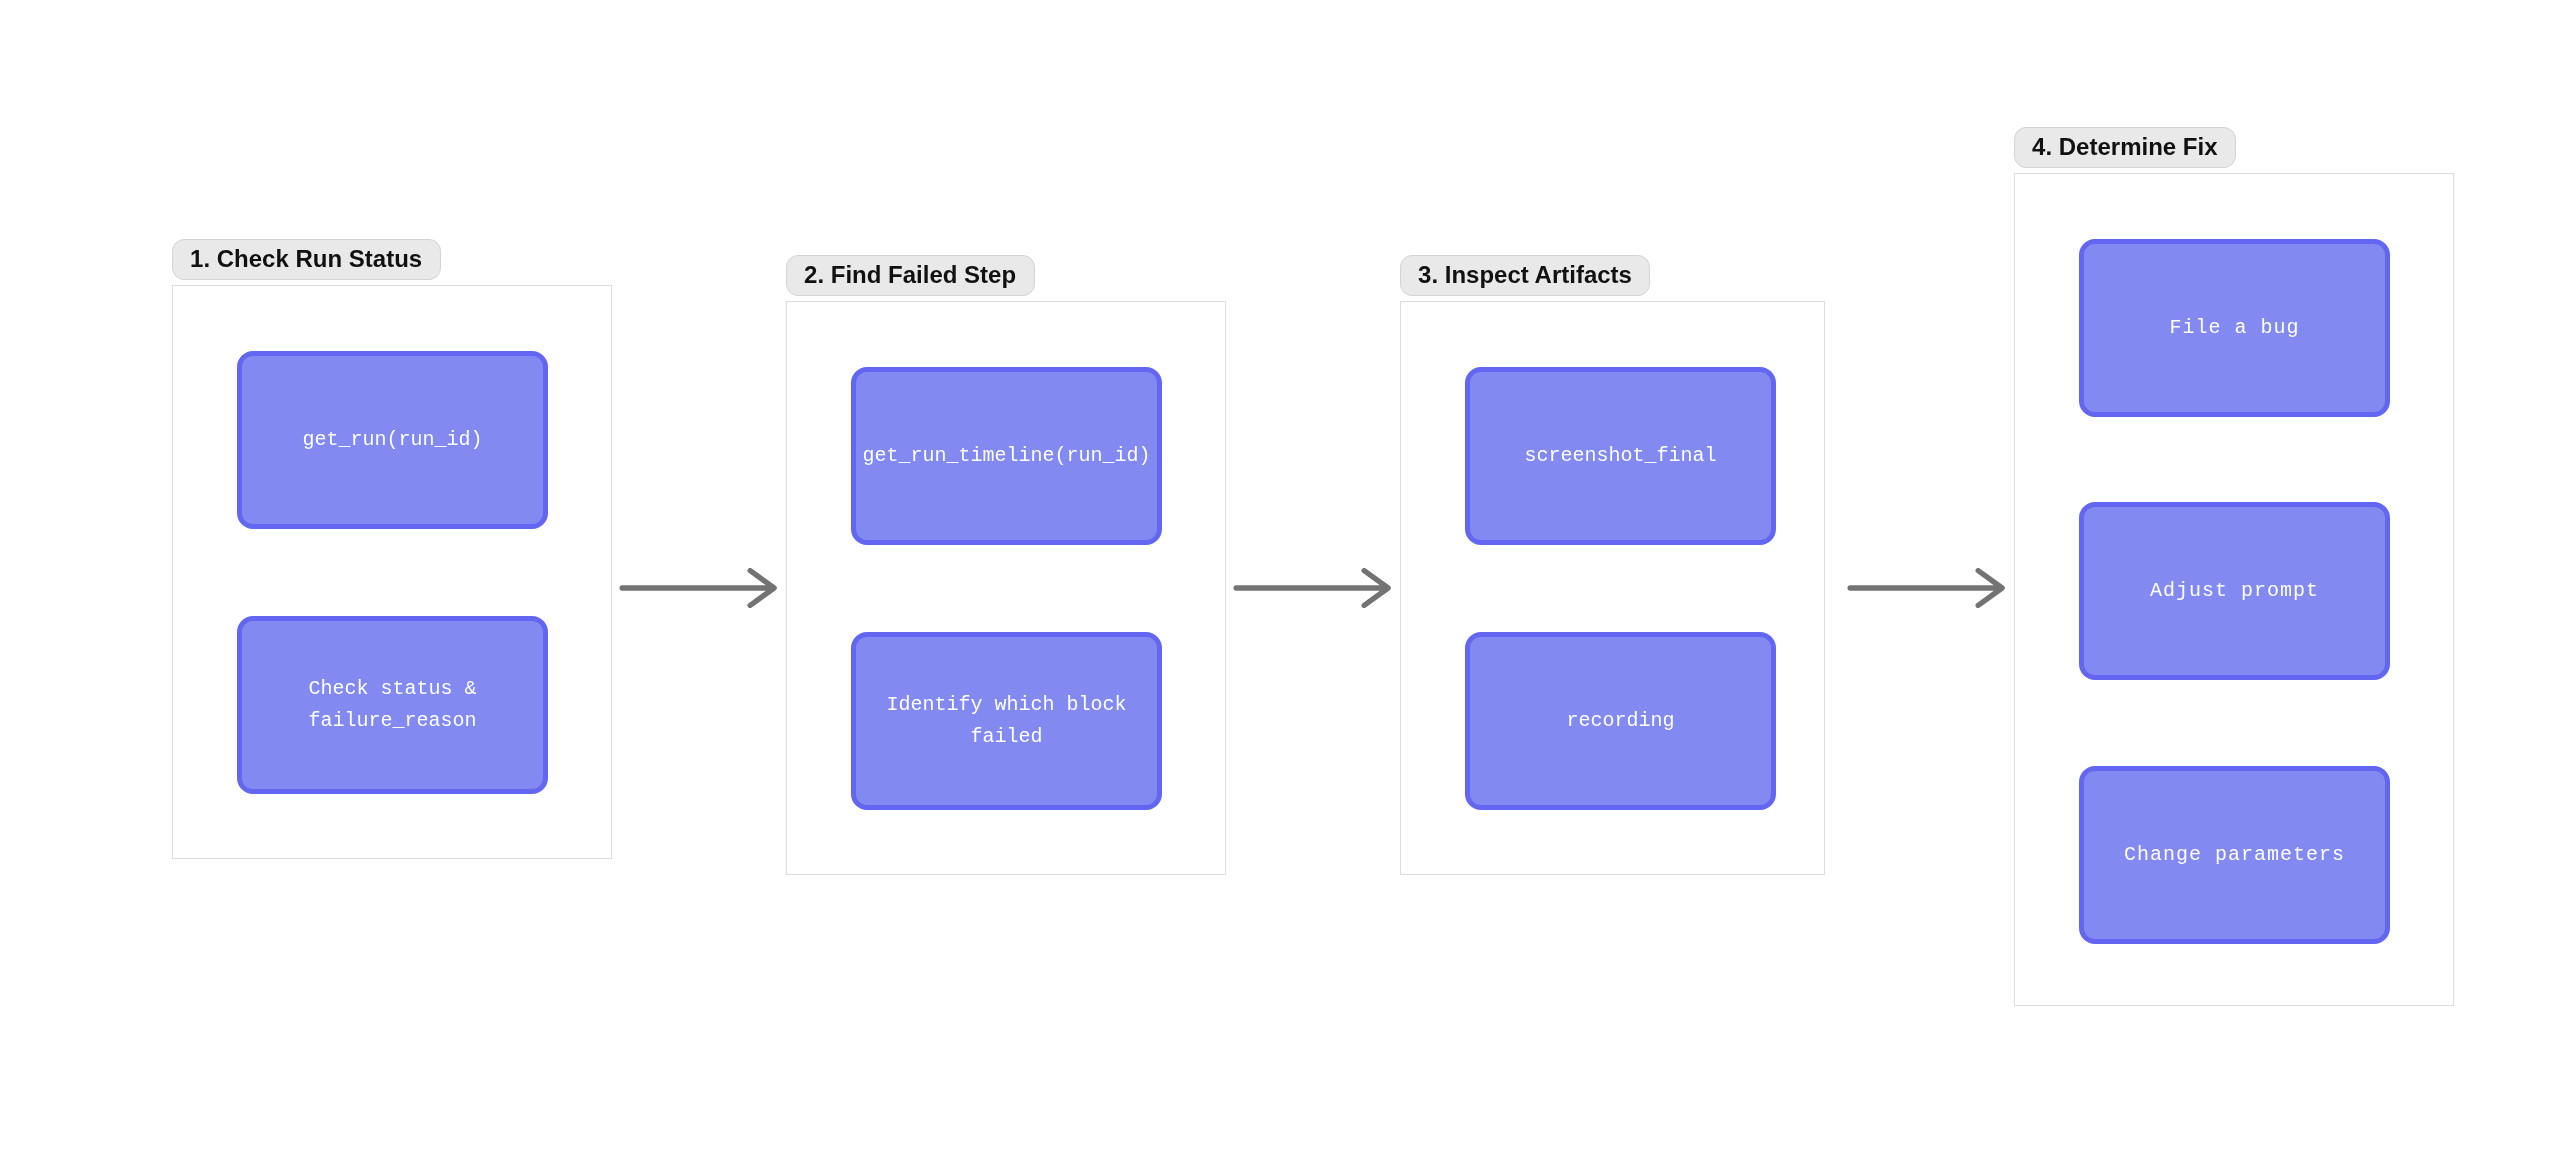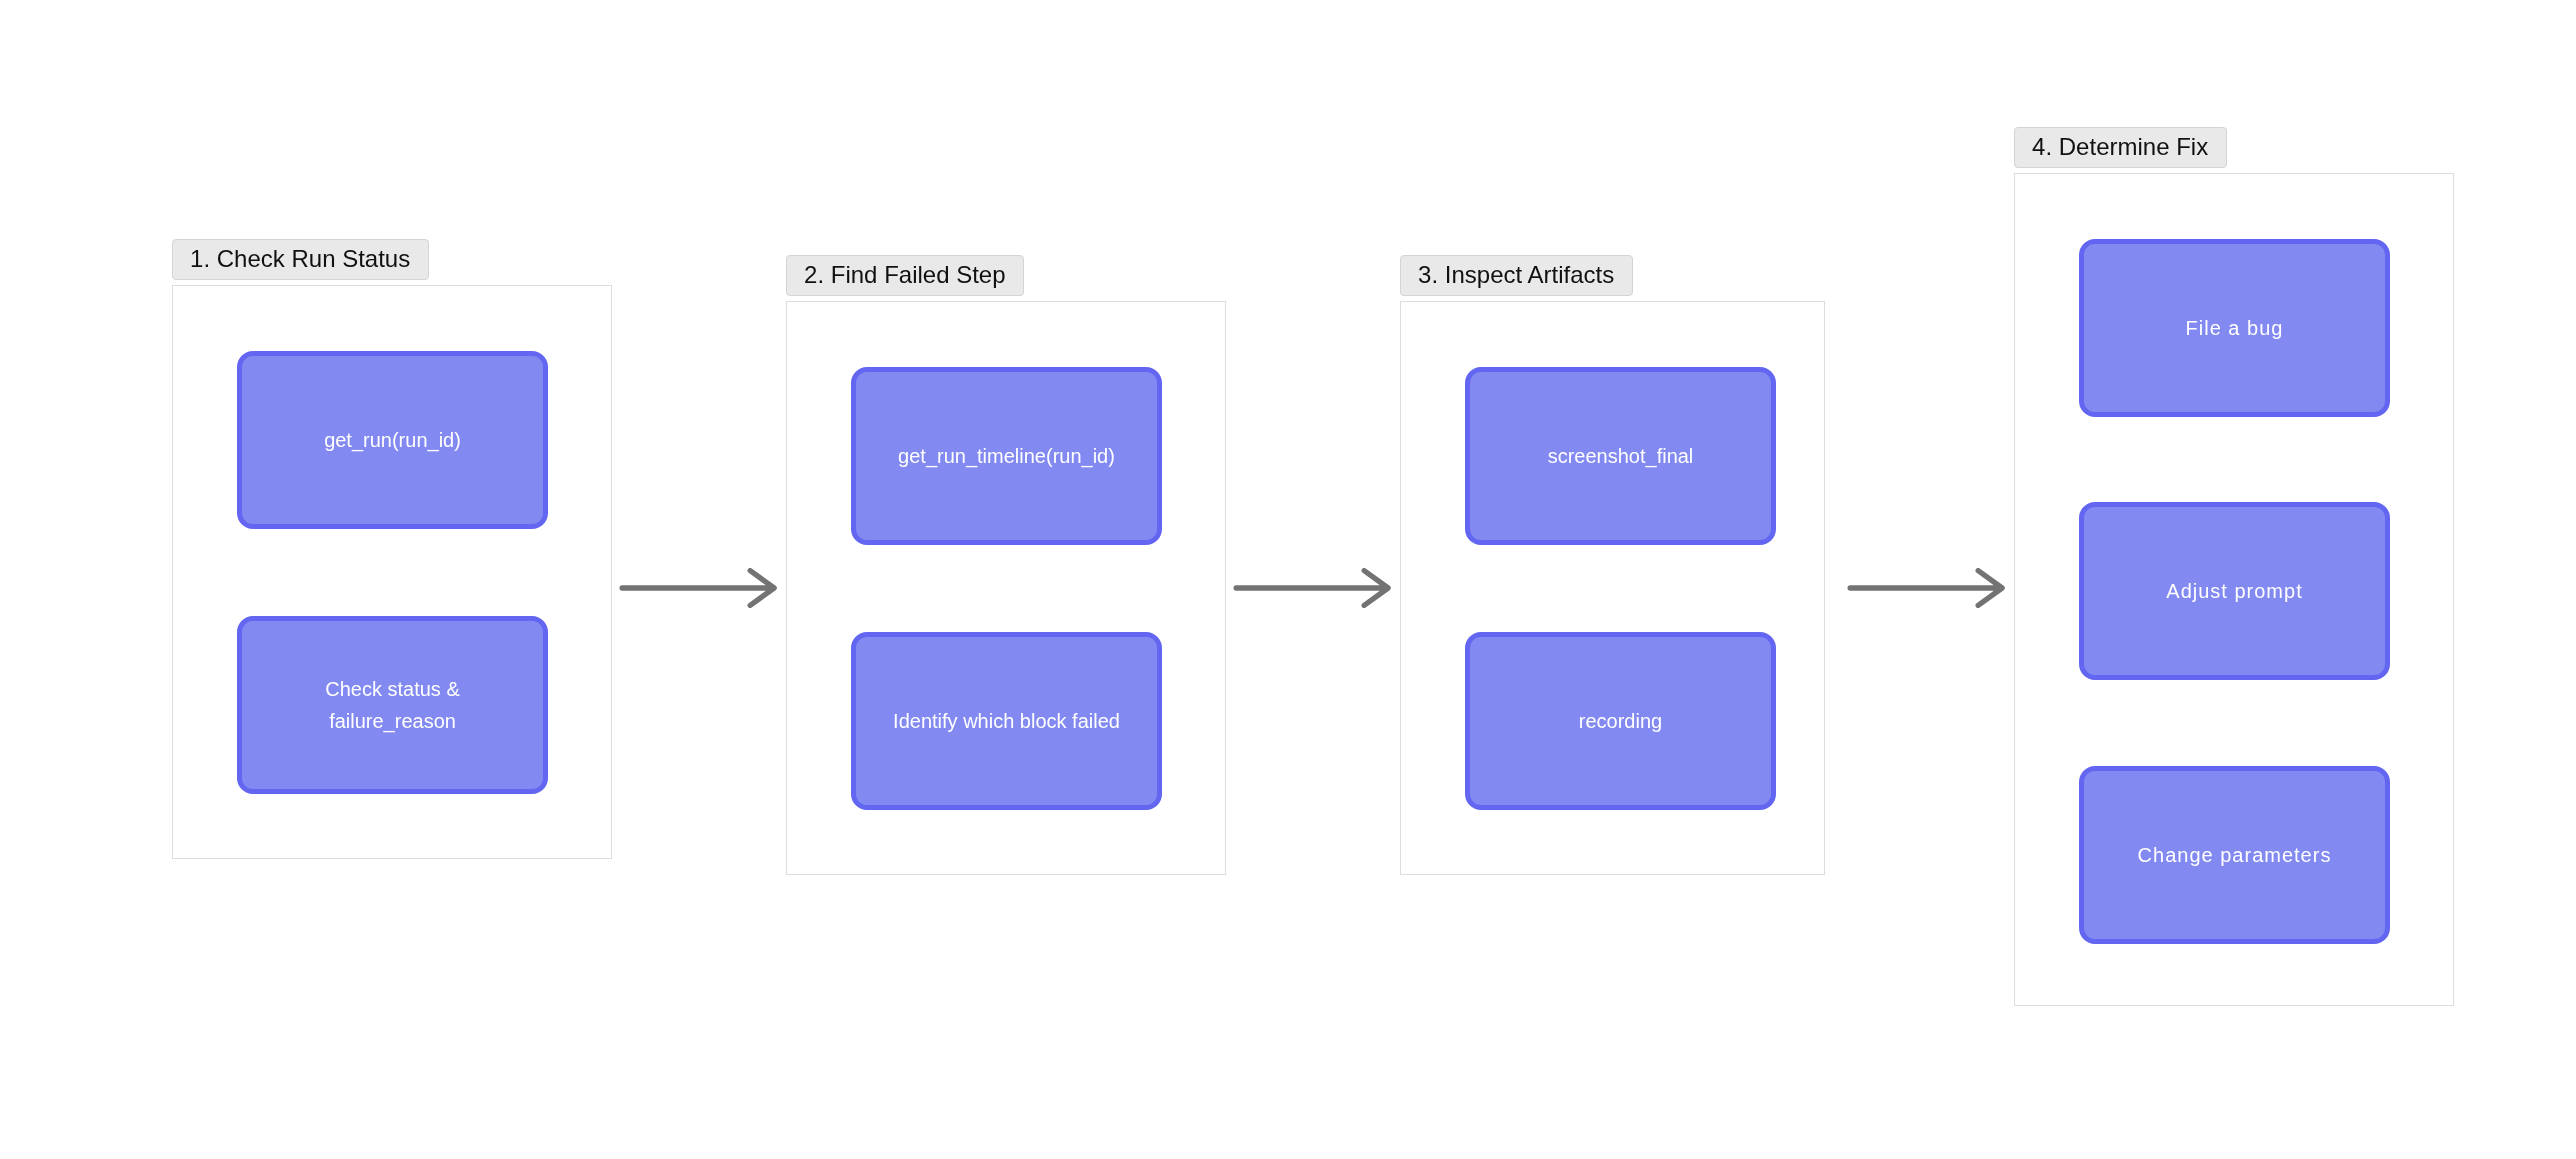--- a/index.html
+++ b/index.html
@@ -11,37 +11,38 @@
   .section{
     position:absolute;
     background:var(--section_bg,#ffffff);
     border:1.3px solid var(--section_border,#dddddd);
     box-sizing:border-box;
   }
   .badge{
     position:absolute;top:-47px;left:-1.3px;
     background:var(--badge_bg,#e9e9e9);
     border:1.3px solid var(--badge_border,#d4d4d4);
-    border-radius:4px;
+    border-radius:12px;
     padding:5.4px 17.4px;
-    font-size:24px;font-weight:400;
+    font-size:24px;font-weight:700;
     color:var(--badge_text,#111111);
     white-space:nowrap;
   }
   .node{
     position:absolute;left:64px;width:311px;height:178px;
     box-sizing:border-box;
     background:var(--node_fill,#8289f0);
     border:5.4px solid var(--node_border,#6366f1);
     border-radius:16px;
     display:flex;align-items:center;justify-content:center;
     text-align:center;
     color:var(--node_text,#ffffff);
     font-size:20px;line-height:1.6;
     padding:0 29.5px;
+    font-family:Liberation Mono, monospace;
   }
   .sec-4 .node{letter-spacing:1px}
   .n1{top:65px}.n2{top:330px}
   .sec-4 .n1{top:65px}.sec-4 .n2{top:328px}.sec-4 .n3{top:592px}
   .arrow{position:absolute;width:161px;height:40px}
   .arrow path{
     stroke:var(--arrow,#737373);
     stroke-width:8;fill:none;
     stroke-linecap:round;stroke-linejoin:round;
   }

